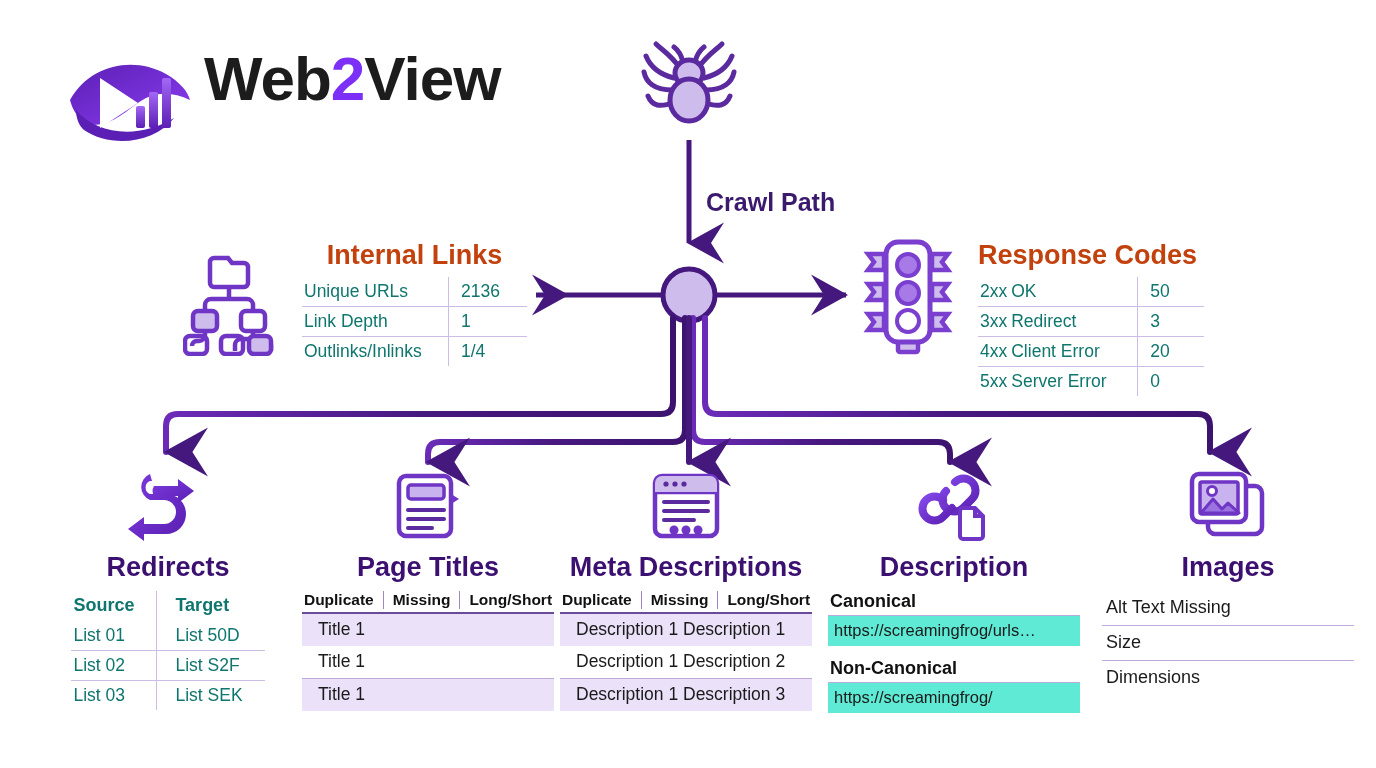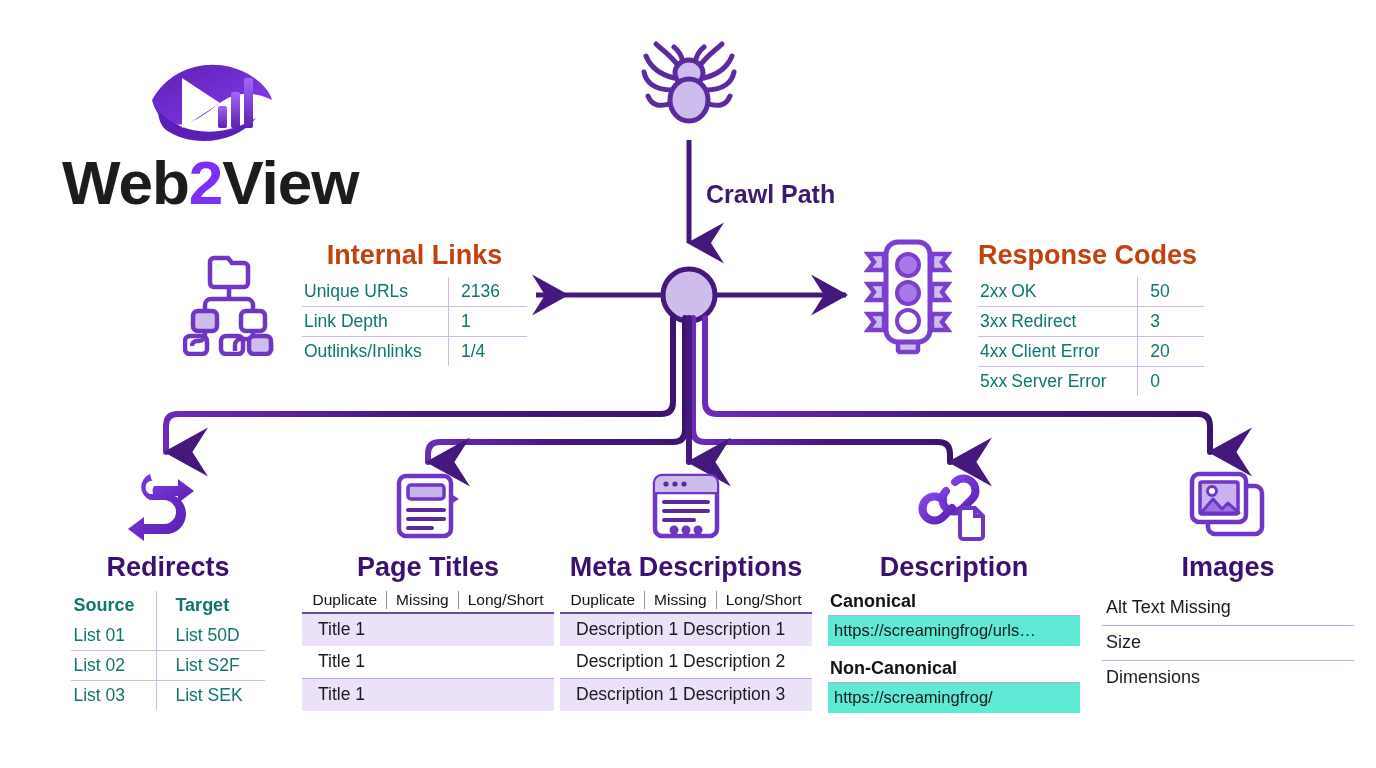--- a/index.html
+++ b/index.html
@@ -27,40 +27,39 @@
     left: 0; top: 0;
     width: 1376px; height: 768px;
     pointer-events: none;
   }
   
   #logo {
     position: absolute;
     left: 62px;
     top: 48px;
     display: flex;
-    align-items: center;
-    flex-direction: column;
+    gap: 10px;
   }
   #logo-mark { width: 132px; height: 104px; display: block; }
   #logo-text {
     font-size: 62px;
     font-weight: bold;
     letter-spacing: -1px;
     line-height: 1;
     white-space: nowrap;
     color: #1c1c1c;
   }
   #logo-text .accent { color: #7b2ff7; }
 
   
   #spider { position: absolute; left: 640px; top: 38px; width: 98px; height: 96px; }
   #crawl-label {
     position: absolute;
     left: 706px;
-    top: 180px;
+    top: 188px;
     font-size: 25px;
     font-weight: bold;
     color: #3b1a6e;
     white-space: nowrap;
   }
 
   
   .panel { position: absolute; }
   .panel-title {
     font-size: 27px;
@@ -115,21 +114,21 @@
     color: #3b1070;
     text-align: center;
     margin: 10px 0 8px 0;
     white-space: nowrap;
   }
   .hdr-row {
     display: flex;
     align-items: center;
     justify-content: center;
     font-size: 15.5px;
-    font-weight: normal;
+    font-weight: bold;
     color: #111;
     border-bottom: 2px solid #6a4a99;
     padding-bottom: 3px;
   }
   .hdr-row span { padding: 0 9px; }
   .hdr-row span + span { border-left: 1.5px solid #9f86c4; }
   .bar {
     font-size: 17.5px;
     padding: 5px 8px 6px 16px;
     color: #1a1a1a;

